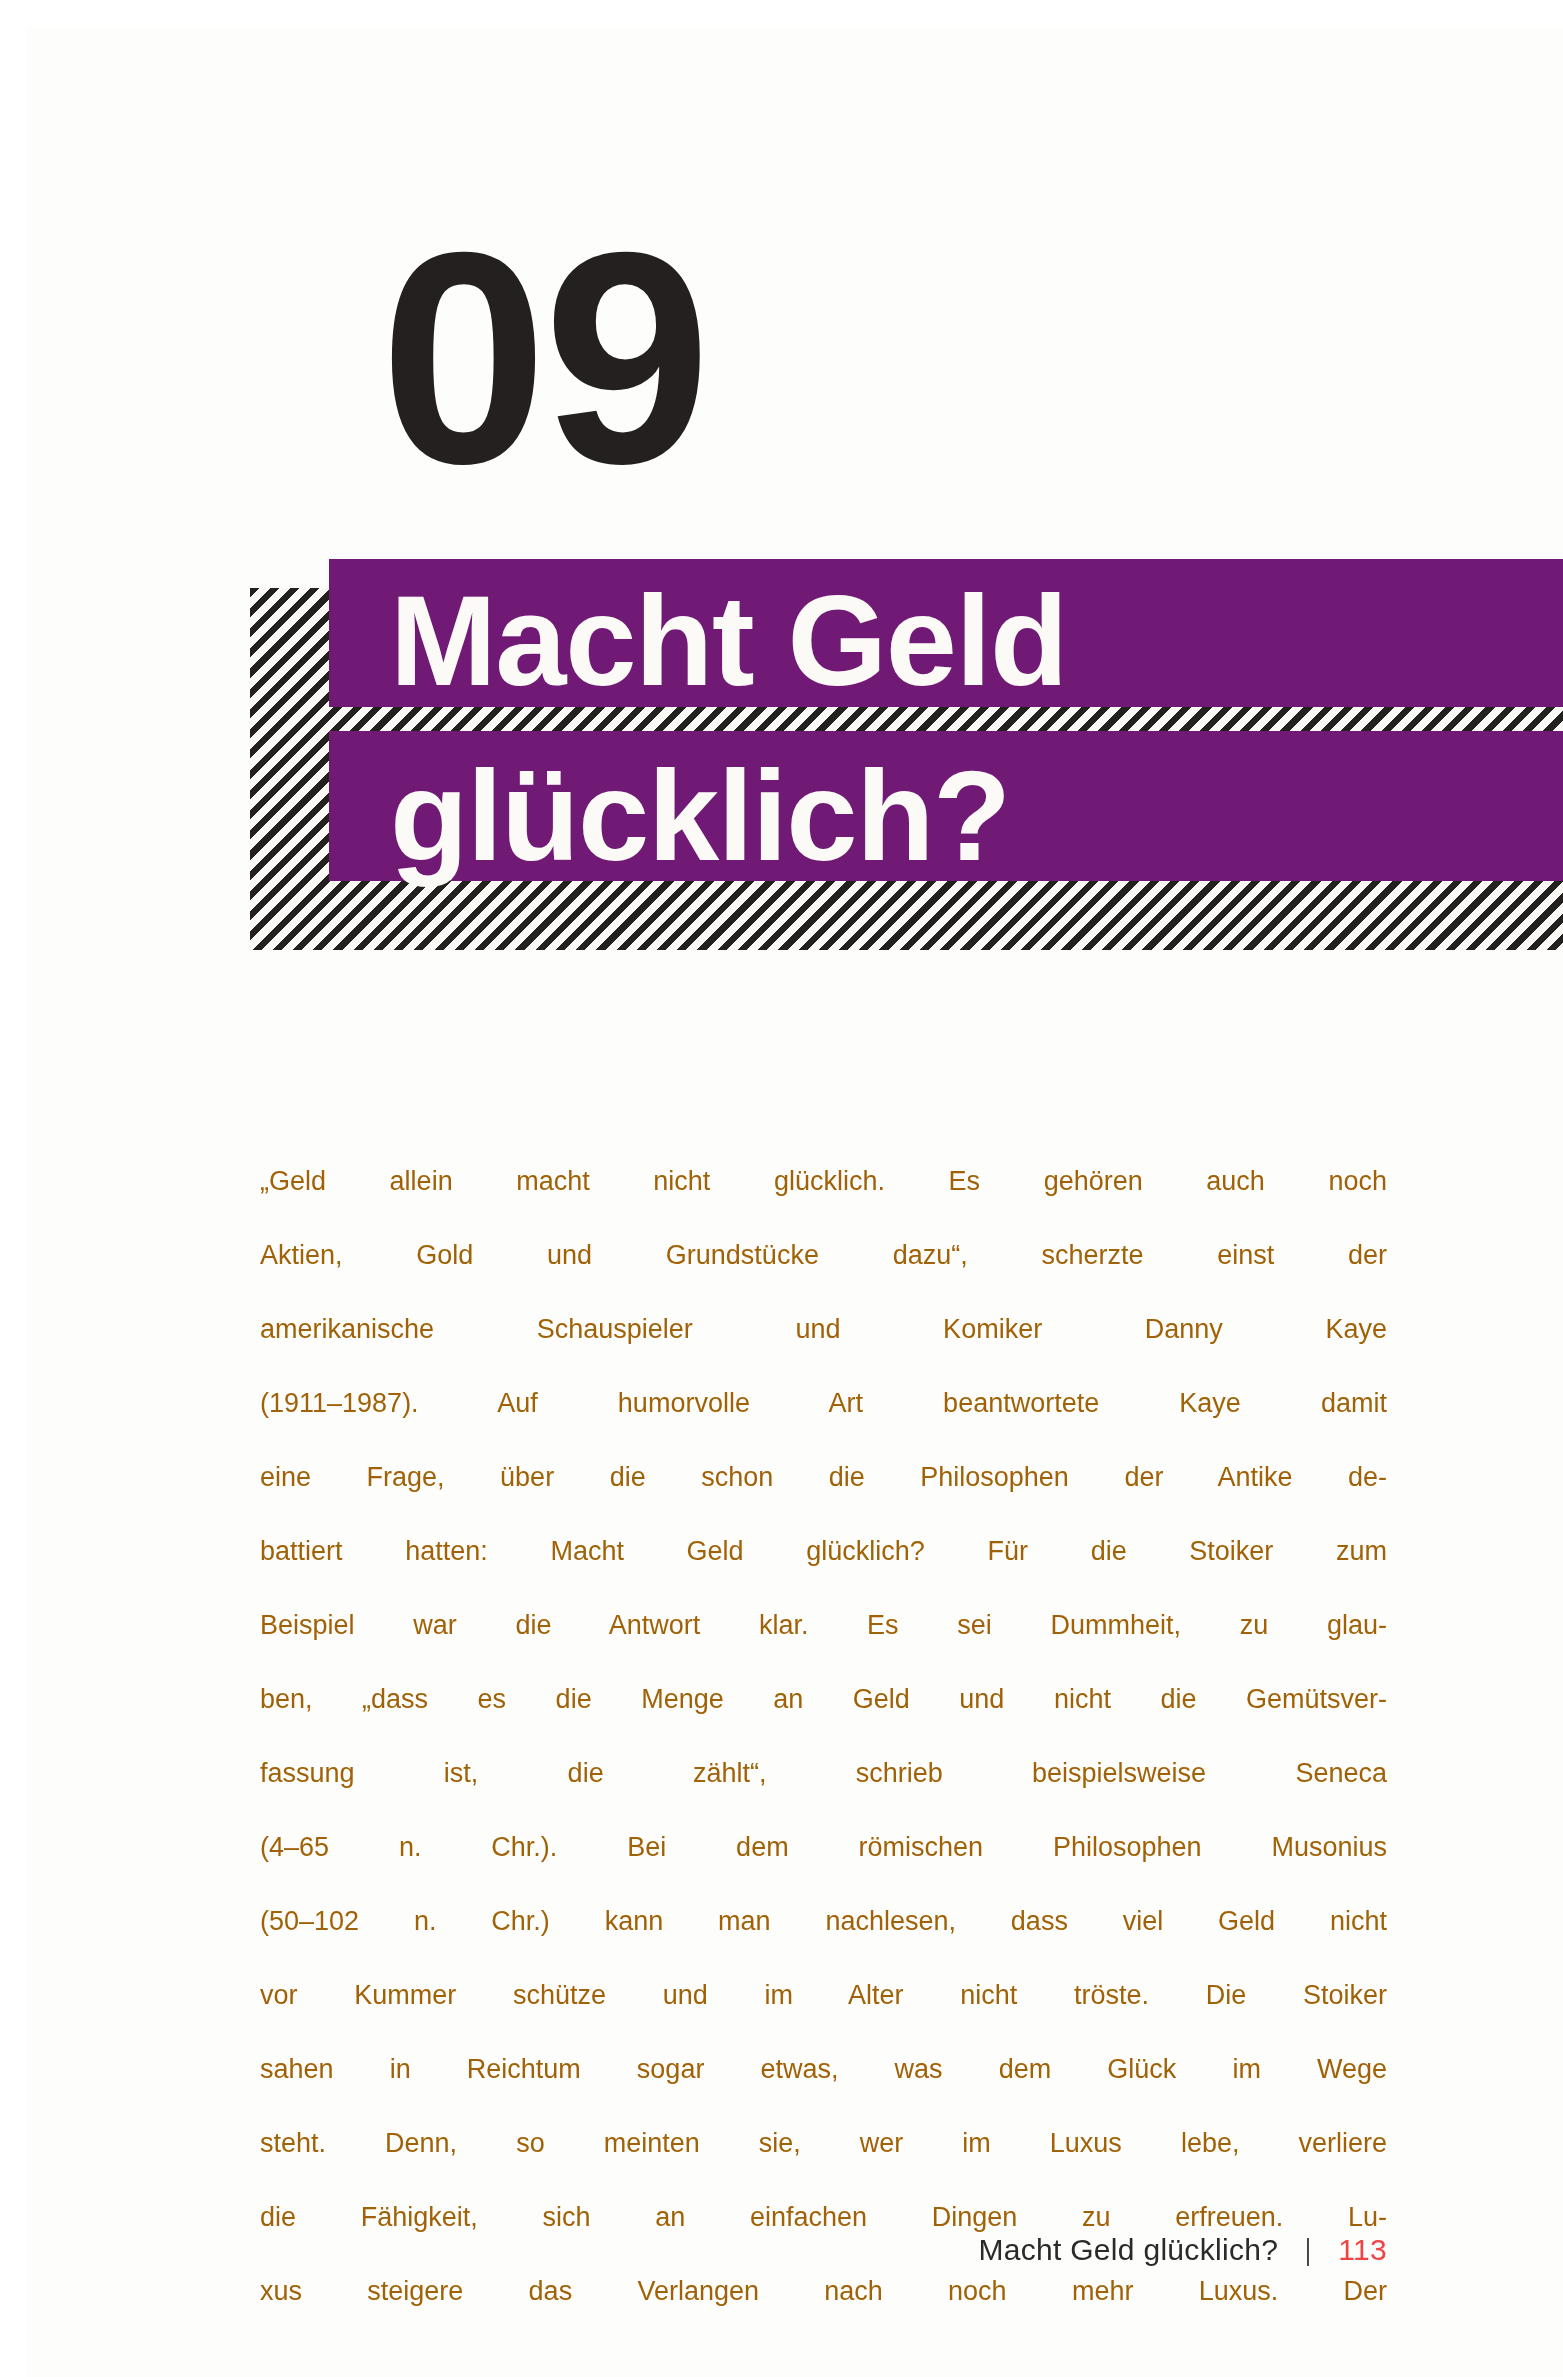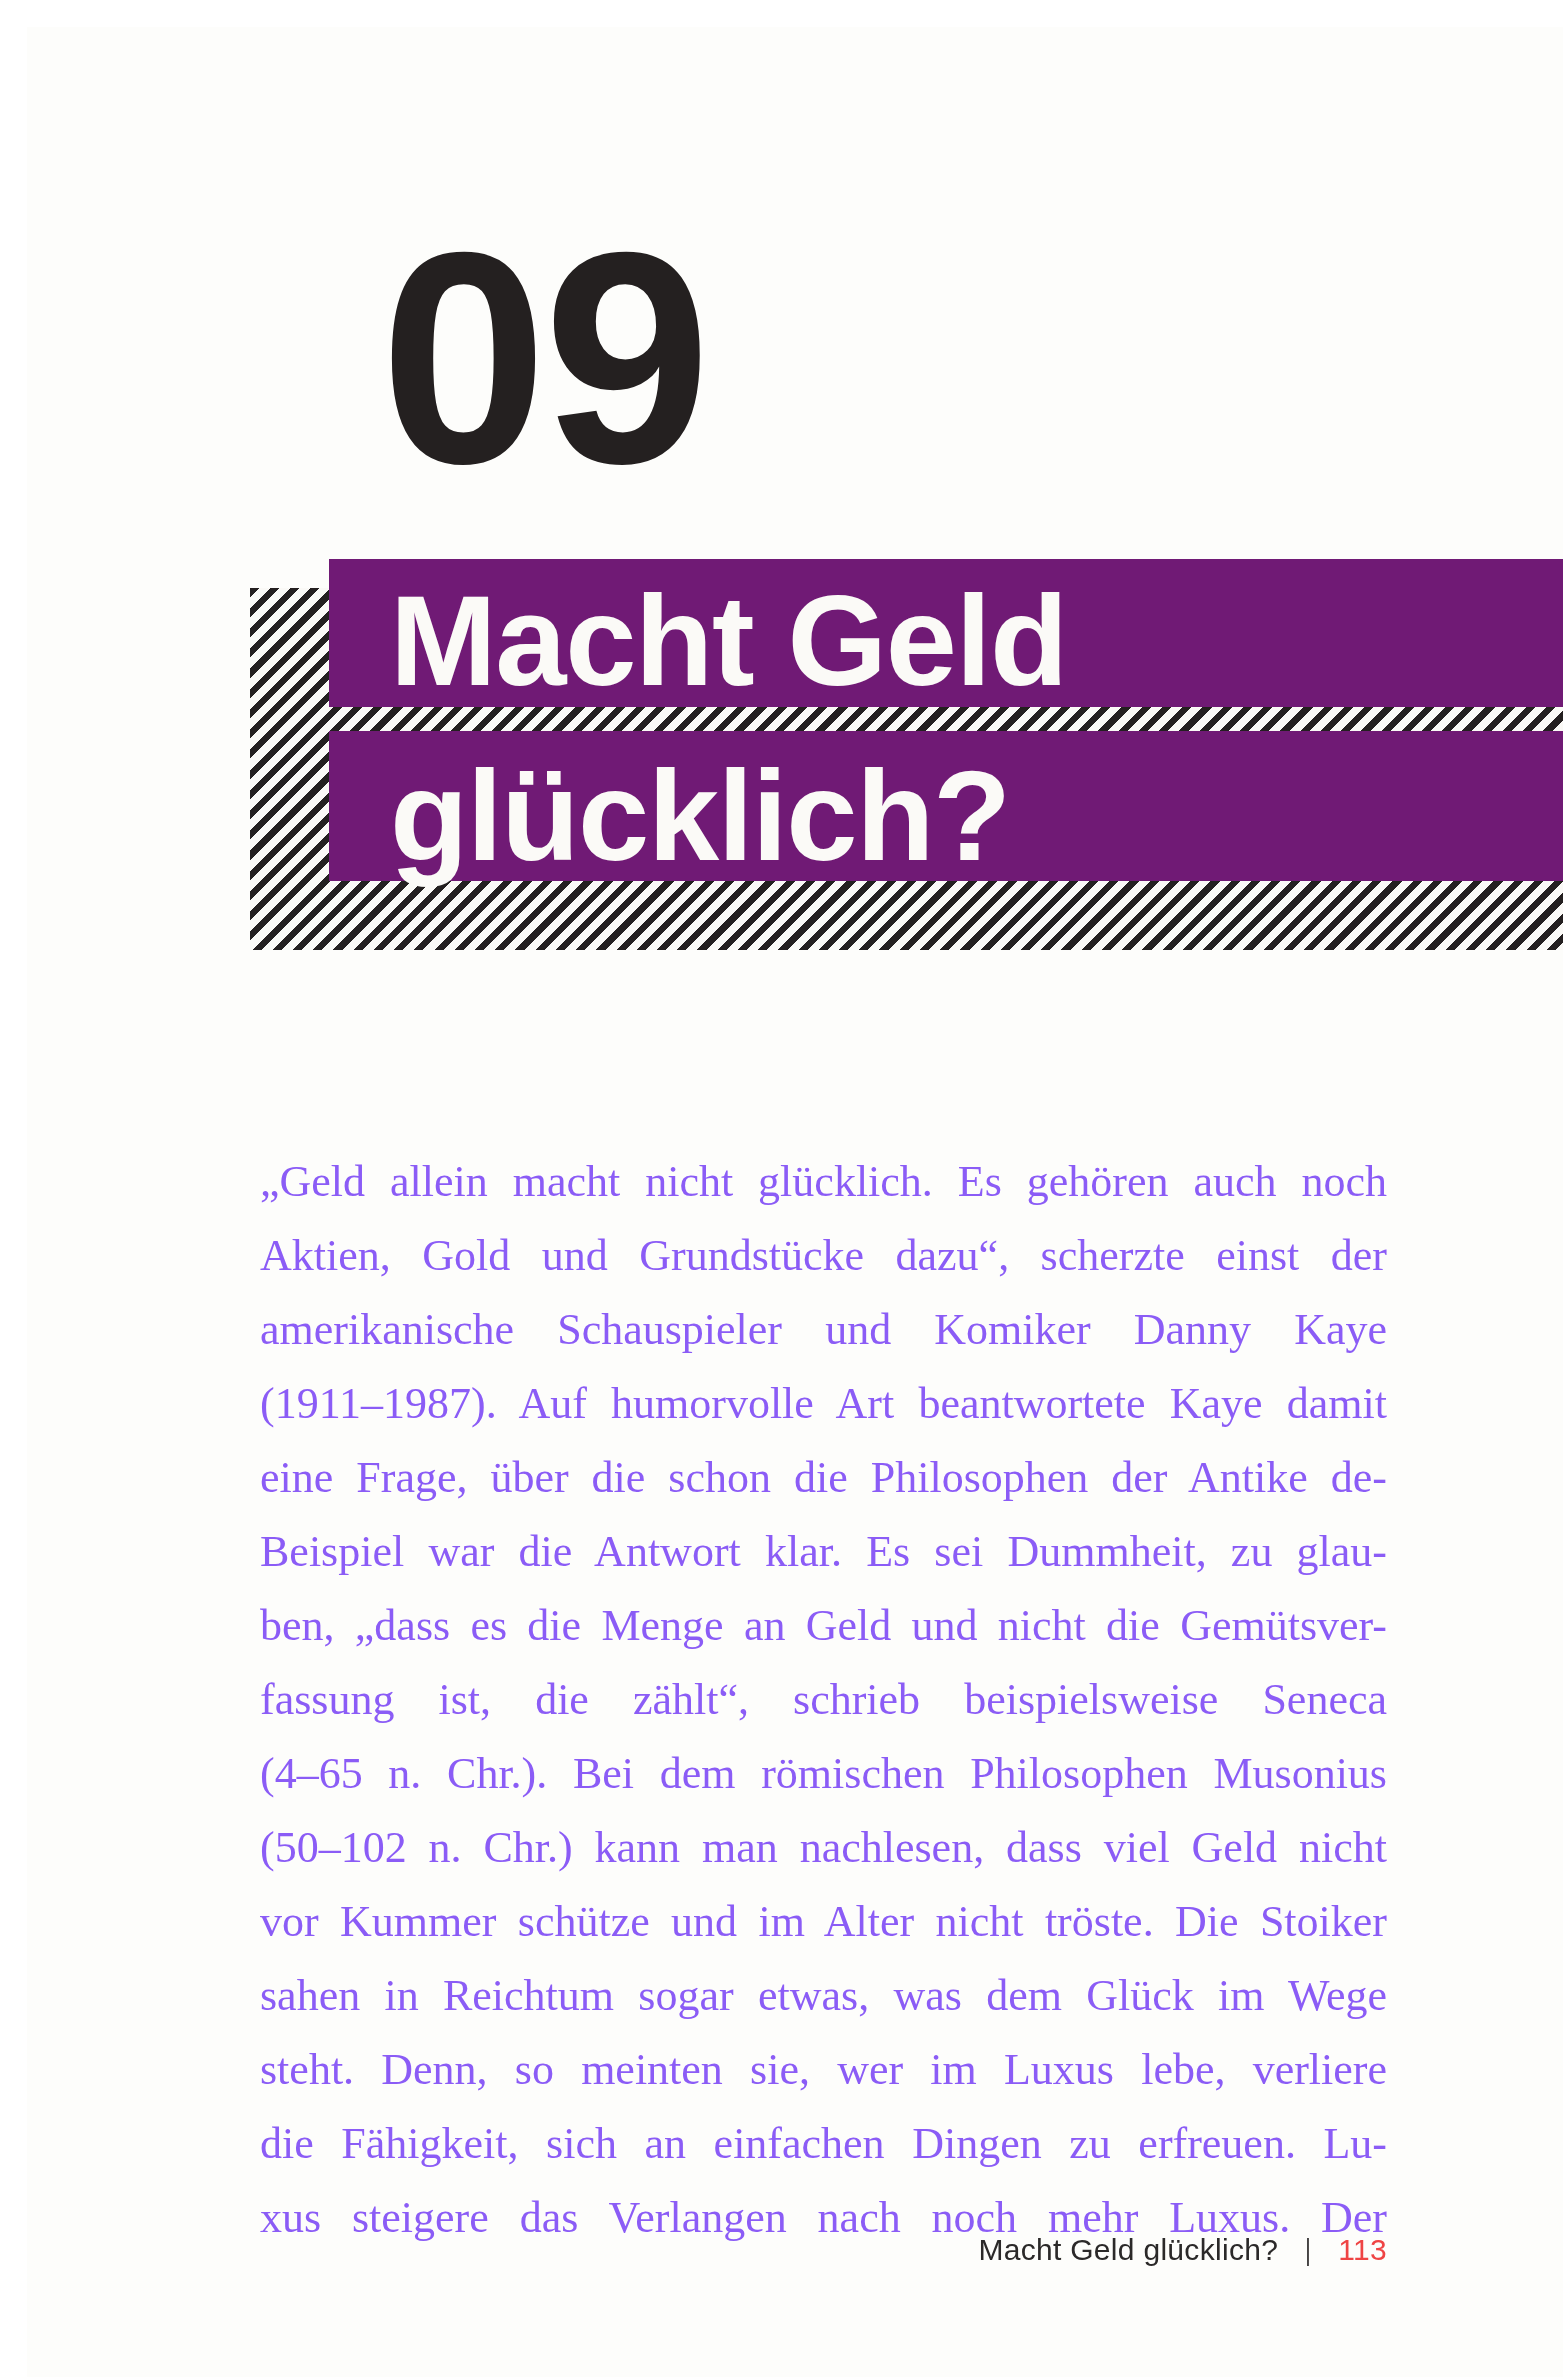--- a/index.html
+++ b/index.html
@@ -47,23 +47,23 @@
     letter-spacing: -1.3px;
     white-space: nowrap;
   }
   .title-bar-1 .title-text { padding: 8.5px 0 0 52px; }
   .title-bar-2 .title-text { padding: 12.4px 0 0 52px; }
   .body-text {
     position: absolute;
     left: 215px;
     top: 1104px;
     width: 1145px;
-    font-family: Liberation Serif, serif;
-    font-size: 44px;
-    color: #8b5cf6;
+    font-family: Liberation Sans, sans-serif;
+    font-size: 27px;
+    color: #a16207;
   }
   .body-text .line {
     height: 65px;
     line-height: 65px;
     text-align: justify;
     text-align-last: justify;
     white-space: normal;
   }
   .footer {
     position: absolute;
@@ -104,20 +104,21 @@
   <div class="title-bar title-bar-2">
     <span class="title-text">glücklich?</span>
   </div>
 
   <div class="body-text">
       <div class="line">„Geld allein macht nicht glücklich. Es gehören auch noch</div>
       <div class="line">Aktien, Gold und Grundstücke dazu“, scherzte einst der</div>
       <div class="line">amerikanische Schauspieler und Komiker Danny Kaye</div>
       <div class="line">(1911–1987). Auf humorvolle Art beantwortete Kaye damit</div>
       <div class="line">eine Frage, über die schon die Philosophen der Antike de-</div>
+      <div class="line">battiert hatten: Macht Geld glücklich? Für die Stoiker zum</div>
       <div class="line">Beispiel war die Antwort klar. Es sei Dummheit, zu glau-</div>
       <div class="line">ben, „dass es die Menge an Geld und nicht die Gemütsver-</div>
       <div class="line">fassung ist, die zählt“, schrieb beispielsweise Seneca</div>
       <div class="line">(4–65 n. Chr.). Bei dem römischen Philosophen Musonius</div>
       <div class="line">(50–102 n. Chr.) kann man nachlesen, dass viel Geld nicht</div>
       <div class="line">vor Kummer schütze und im Alter nicht tröste. Die Stoiker</div>
       <div class="line">sahen in Reichtum sogar etwas, was dem Glück im Wege</div>
       <div class="line">steht. Denn, so meinten sie, wer im Luxus lebe, verliere</div>
       <div class="line">die Fähigkeit, sich an einfachen Dingen zu erfreuen. Lu-</div>
       <div class="line">xus steigere das Verlangen nach noch mehr Luxus. Der</div>

